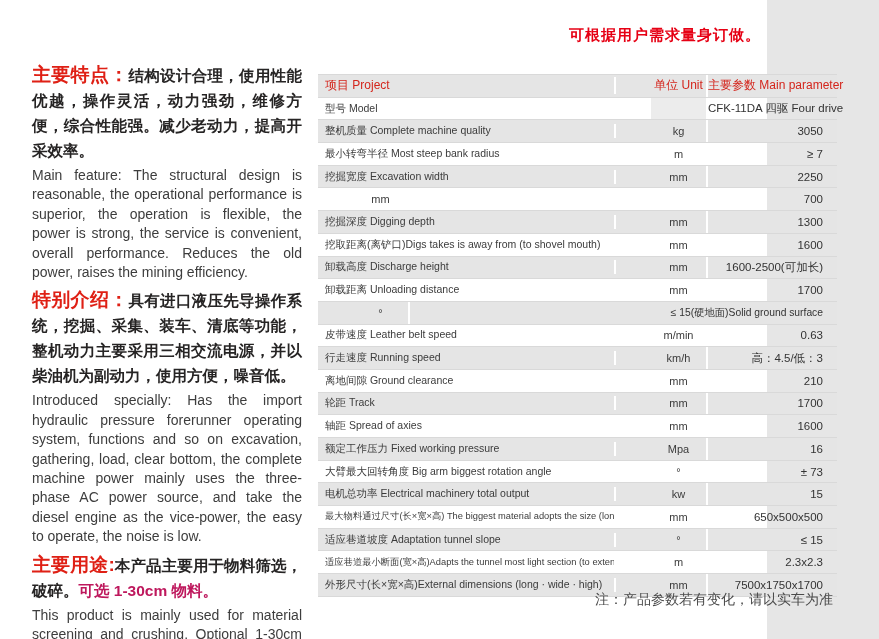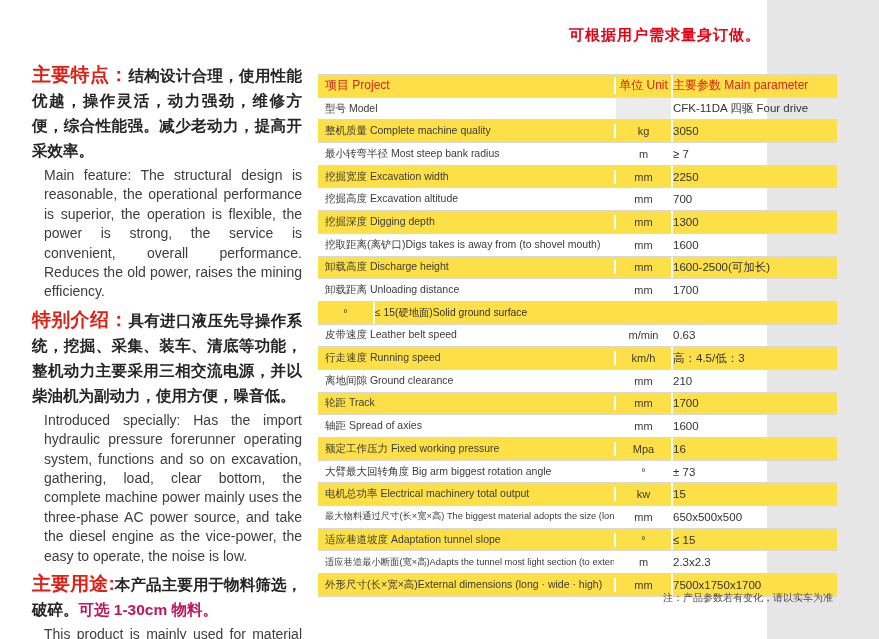--- a/index.html
+++ b/index.html
@@ -22,57 +22,57 @@
     position:absolute;left:32px;top:62px;width:270px;
   }
   .cn-par{
     text-align:justify;color:#262424;font-size:15.5px;font-weight:600;
     line-height:25px;margin:0 0 3px 0;
   }
   .cn-head{color:#df2015;font-weight:bold;font-size:19px;}
   .cn-red{color:#be185d;}
   .en-par{
     text-align:justify;color:#3d3d3d;font-size:14px;font-weight:400;
-    line-height:19.4px;margin:0 0 5px 12px;
+    line-height:19.4px;margin:0 0 5px 0;
   }
   
   .spec-table{
     position:absolute;left:318px;top:74px;width:519px;
     border-top:1px solid #d9d9d9;
   }
   .t-row{
     display:flex;align-items:center;height:22.7px;
     box-sizing:border-box;border-bottom:1px solid #d9d9d9;
     background:transparent;
   }
-  .t-row.striped{background:#fde047;}
+  .t-row.striped{background:#e5e5e5;}
   .c-label{
     flex:0 0 298px;box-sizing:border-box;padding-left:7px;
     border-right:2px solid #ffffff;
     font-size:10.5px;color:#3b3b3b;white-space:nowrap;overflow:hidden;
   }
   .c-unit{
     flex:0 0 57px;box-sizing:border-box;text-align:center;
     border-right:2px solid #ffffff;align-self:stretch;
     display:flex;align-items:center;justify-content:center;
-    font-size:11px;color:#3b3b3b;
+    font-size:11px;color:#3b3b3b;margin-left:35px;
   }
   .c-unit.shaded{background:#ececec;}
   .c-value{
-    flex:1;text-align:left;font-size:11.5px;color:#333333;
+    flex:1;text-align:right;font-size:11.5px;color:#333333;
     padding-right:14px;white-space:nowrap;
   }
   .t-head .c-label,.t-head .c-unit,.t-head .c-value{
     color:#d4251c;font-size:12px;font-weight:400;
   }
   .small-label{font-size:9.3px;}
   .small-value{font-size:10.3px;}
   .note{
     position:absolute;left:318px;top:591px;width:515px;
-    text-align:right;font-size:10px;color:#4a4a4a;
+    text-align:right;font-size:14px;color:#4a4a4a;
   }
 </style>
 </head>
 <body>
 
 <div class="side-panel"></div>
 
 <div class="page-title">可根据用户需求量身订做。</div>
 
 <div class="left-col">
@@ -109,21 +109,20 @@
         <div class="c-label">最小转弯半径 Most steep bank radius</div>
         <div class="c-unit">m</div>
         <div class="c-value">≥ 7</div>
       </div>
       <div class="t-row striped">
         <div class="c-label">挖掘宽度 Excavation width</div>
         <div class="c-unit">mm</div>
         <div class="c-value">2250</div>
       </div>
       <div class="t-row">
-        <div class="c-label">挖掘高度 Excavation altitude</div>
         <div class="c-unit">mm</div>
         <div class="c-value">700</div>
       </div>
       <div class="t-row striped">
         <div class="c-label">挖掘深度 Digging depth</div>
         <div class="c-unit">mm</div>
         <div class="c-value">1300</div>
       </div>
       <div class="t-row">
         <div class="c-label">挖取距离(离铲口)Digs takes is away from (to shovel mouth)</div>

